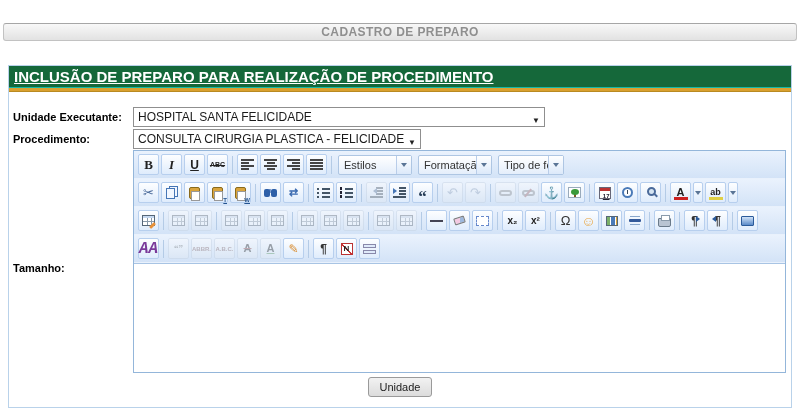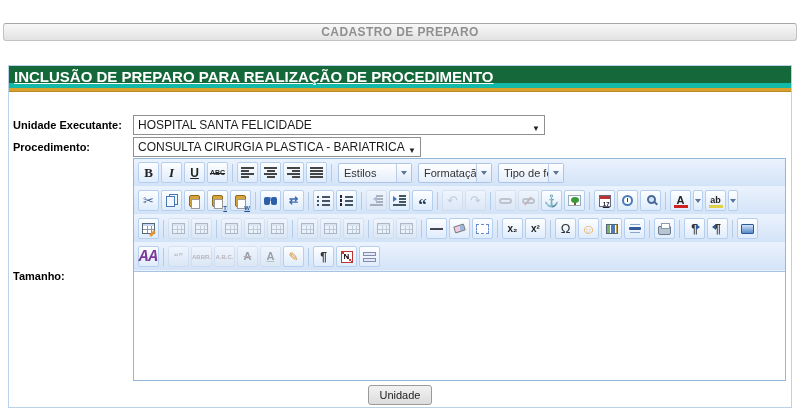--- a/index.html
+++ b/index.html
@@ -11,24 +11,24 @@
     background:linear-gradient(#f8f8f8,#e2e2e2);
     border:1px solid #c2c2c2; border-top-color:#a6a6a6; border-radius:3px;
     display:flex; align-items:center; justify-content:center;margin-top:20px; }
   .topbar-title { font-size:12px; font-weight:bold; color:#8f8f8f; letter-spacing:.4px; }
 
   
   .container { position:absolute; left:8px; top:65px; width:784px; height:343px;
     border:1px solid #b9d2ea; background:#fff; }
   .gtitle { height:22px; line-height:22px; background:var(--green,#15683a);
     color:#fff; font-size:15px; font-weight:bold; text-decoration:underline;
-    padding-left:5px; white-space:nowrap; border-bottom:5px solid #14b8a6; }
+    padding-left:5px; white-space:nowrap; border-bottom:1px solid #14b8a6; }
   .goldstripe { height:4px; background:var(--gold,#d9a02f); border-bottom:1px solid #b98a22; }
 
-  .formarea { padding-top:22px; }
+  .formarea { padding-top:14px; }
   .frow { display:flex; align-items:center; min-height:21px; margin-bottom:1px; }
   .frow.top { align-items:flex-start; }
   .flabel { width:124px; padding-left:4px; font-size:11px; font-weight:bold; color:#000; flex:none; }
   .flabel.preparo { padding-top:112px; }
 
   .selbox { position:relative; height:20px; line-height:18px; background:#fff;
     border:1px solid #8f8f8f; font-size:12px; color:#1a1a1a; padding:0 18px 0 4px;
     white-space:nowrap; overflow:hidden; }
   .selbox .selarrow { position:absolute; right:4px; top:4px; font-size:8px; color:#222; }
   .sel-unidade { width:412px; }
@@ -199,21 +199,21 @@
       <span class="flabel">Unidade Executante:</span>
       <div class="selbox sel-unidade">
         <span>HOSPITAL SANTA FELICIDADE</span>
         <span class="selarrow">▼</span>
       </div>
     </div>
 
     <div class="frow">
       <span class="flabel">Procedimento:</span>
       <div class="selbox sel-proc">
-        <span>CONSULTA CIRURGIA PLASTICA - BARIATRICA</span>
+        <span>CONSULTA CIRURGIA PLASTICA - FELICIDADE</span>
         <span class="selarrow">▼</span>
       </div>
     </div>
 
     <div class="frow top">
       <span class="flabel preparo">Tamanho:</span>
 
       <div class="mce">
 
         <div class="trow">

